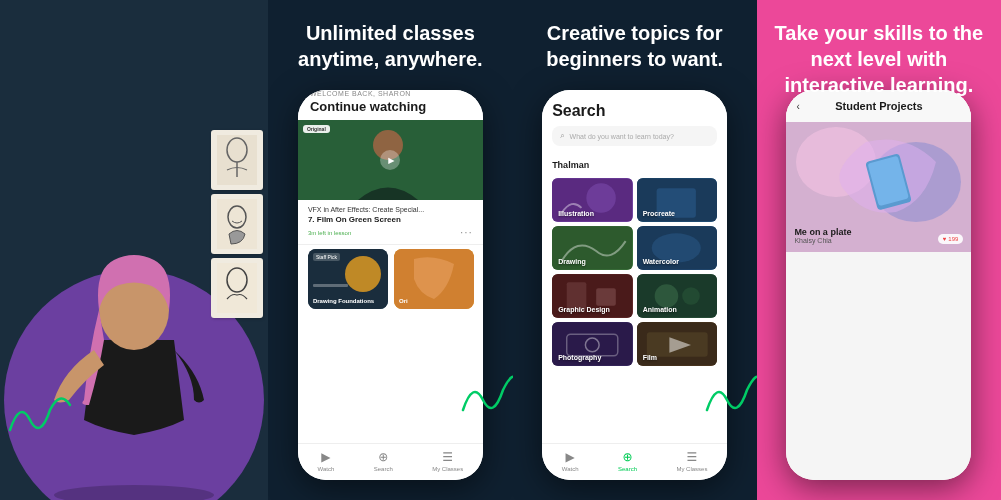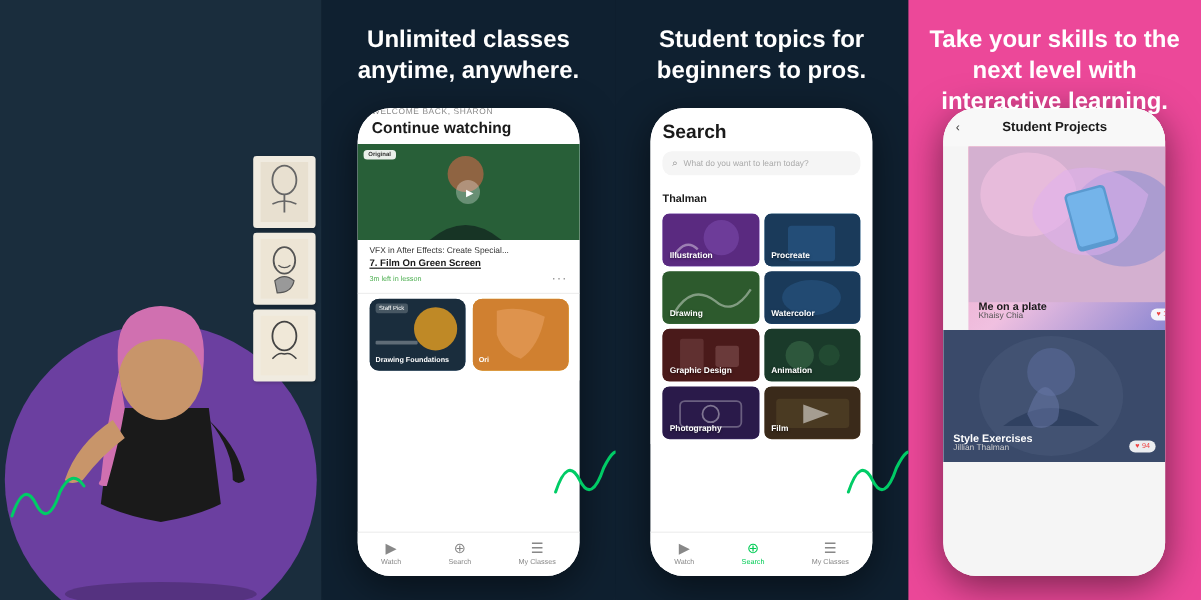--- a/index.html
+++ b/index.html
@@ -114,21 +114,20 @@
     .p2-lesson-title {
       font-size: 7px;
       color: #333;
       margin-bottom: 2px;
     }
 
     .p2-lesson-sub {
       font-size: 8px;
       font-weight: 700;
       color: #1a1a1a;
-      text-decoration: underline;
     }
 
     .p2-lesson-meta {
       display: flex;
       justify-content: space-between;
       align-items: center;
       margin-top: 3px;
     }
 
     .p2-lesson-time {
@@ -340,25 +339,24 @@
     }
 
     .p4-title {
       font-size: 11px;
       font-weight: 700;
       color: #1a1a1a;
     }
 
     .p4-card-big {
       width: 100%;
-      height: 153px;
+      height: 130px;
       background: linear-gradient(135deg, #e8a0c0, #f0c0e0, #8080d0);
       position: relative;
       overflow: hidden;
-      margin-left: 21px;
     }
 
     .p4-card-title {
       position: absolute;
       bottom: 8px;
       left: 8px;
     }
 
     .p4-card-name {
       font-size: 9px;
@@ -665,21 +663,21 @@
     </div>
   </div>
 
   <svg class="squiggle" style="bottom:80px;right:-5px;" width="60" height="60" viewBox="0 0 60 60">
     <path d="M5 50 Q15 20 25 40 Q35 60 45 30 Q55 10 58 20" fill="none" stroke="#00cc66" stroke-width="2.5" stroke-linecap="round"></path>
   </svg>
 </div>
 
 <div class="panel panel-3 panel-relative">
   <div style="position:absolute;top:20px;left:0;right:0;text-align:center;padding:0 15px;z-index:5;">
-    <p style="color:#fff;font-size:20px;font-weight:700;line-height:1.3;">Student topics for beginners to pros.</p>
+    <p style="color:#fff;font-size:20px;font-weight:700;line-height:1.3;">Creative topics for beginners to want.</p>
   </div>
 
   <div class="panel-content">
     <div class="phone-mockup">
       <div class="phone-mockup-inner">
 
         <div class="p3-search-header">
           <div class="p3-search-title">Search</div>
           <div class="p3-search-box">
             <span class="p3-search-icon">⌕</span>
@@ -805,36 +803,17 @@
           <div class="p4-card-title">
             <div class="p4-card-name">Me on a plate</div>
             <div class="p4-card-author">Khaisy Chia</div>
           </div>
           <div class="p4-like-badge">
             <span>♥</span>
             <span>199</span>
           </div>
         </div>
 
-        <div class="p4-card-small">
-          <svg width="100%" height="110" viewBox="0 0 185 110">
-            <rect width="185" height="110" fill="#3a4a6a"></rect>
-
-            <ellipse cx="90" cy="55" rx="60" ry="50" fill="#4a5a7a" opacity="0.5"></ellipse>
-            <circle cx="90" cy="35" r="20" fill="#5a6a9a" opacity="0.6"></circle>
-            <path d="M50 80 Q90 50 130 80" fill="#2a3a5a" opacity="0.7"></path>
-
-            <path d="M70 70 Q80 40 90 50 Q100 60 95 75 Q85 85 75 80 Z" fill="#6a7aaa" opacity="0.5"></path>
-          </svg>
-          <div class="p4-card-small-title">
-            <div class="p4-card-small-name">Style Exercises</div>
-            <div class="p4-card-small-author">Jillian Thalman</div>
-          </div>
-          <div class="p4-like-badge-2">
-            <span>♥</span>
-            <span>94</span>
-          </div>
-        </div>
 
       </div>
     </div>
   </div>
 </div>
 
 </body></html>

